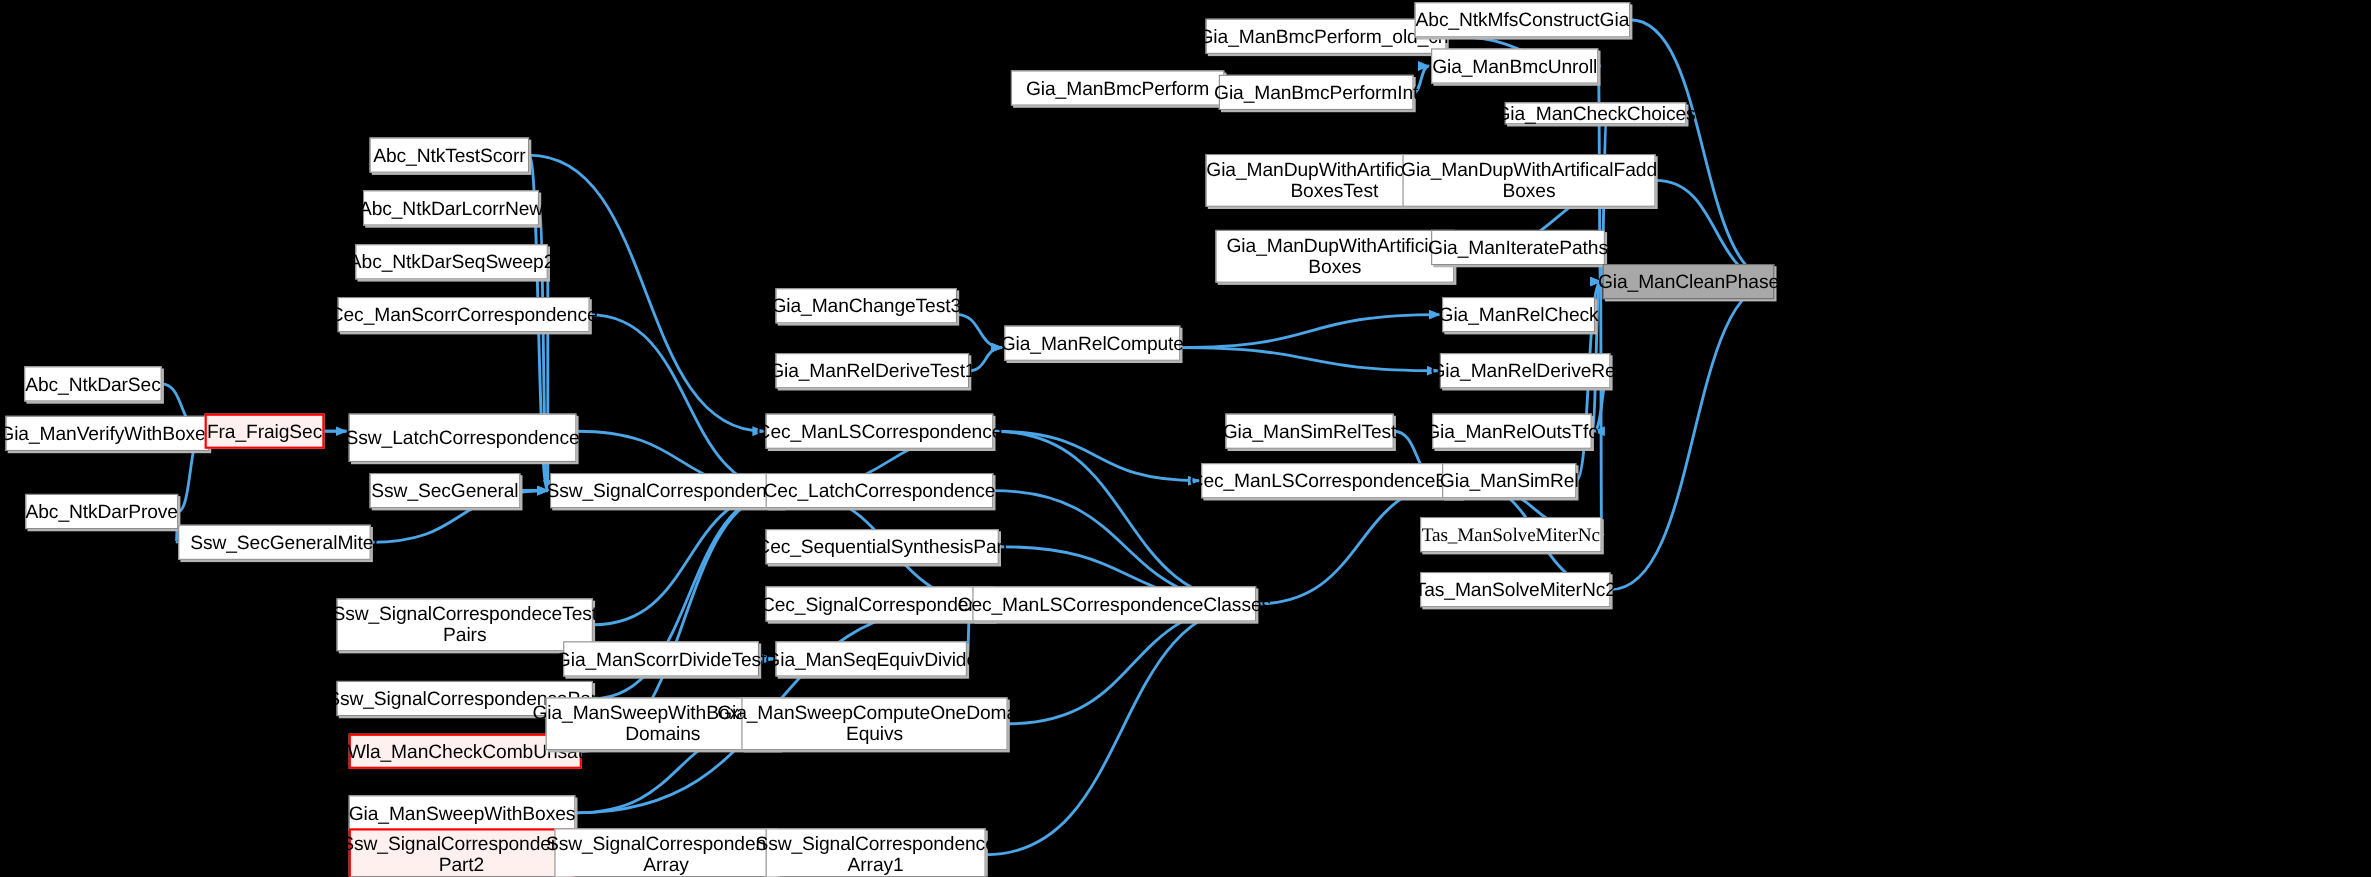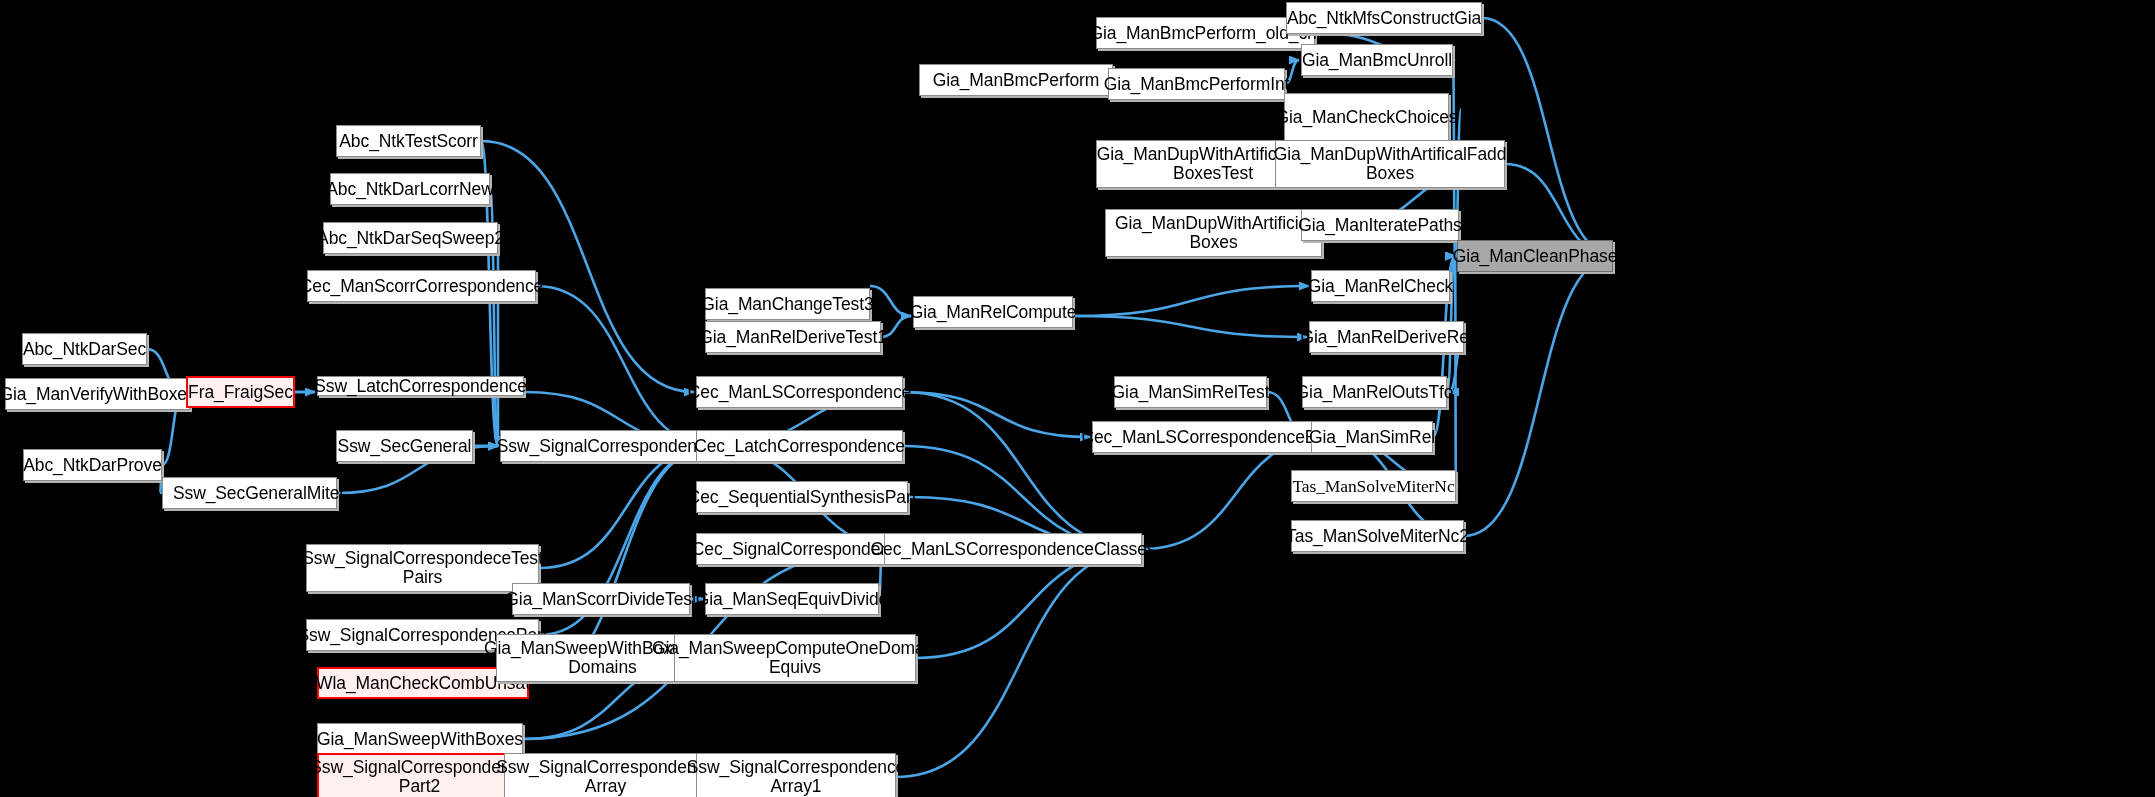--- a/index.html
+++ b/index.html
@@ -88,31 +88,31 @@
   <div id="nodes">
       <div class="node" style="left: 22px; top: 333px; width: 125px; height: 32px;">Abc_NtkDarSec</div>
       <div class="node" style="left: 5px; top: 378px; width: 185px; height: 32px;">Gia_ManVerifyWithBoxes</div>
       <div class="node" style="left: 23px; top: 449px; width: 139px; height: 32px;">Abc_NtkDarProve</div>
       <div class="node red" style="left: 186px; top: 376px; width: 109px; height: 32px;">Fra_FraigSec</div>
       <div class="node" style="left: 162px; top: 477px; width: 175px; height: 32px; padding-left: 24px;">Ssw_SecGeneralMiter</div>
       <div class="node" style="left: 336px; top: 125px; width: 145px; height: 32px;">Abc_NtkTestScorr</div>
       <div class="node" style="left: 330px; top: 173px; width: 160px; height: 32px;">Abc_NtkDarLcorrNew</div>
       <div class="node" style="left: 323px; top: 222px; width: 175px; height: 32px;">Abc_NtkDarSeqSweep2</div>
       <div class="node" style="left: 307px; top: 270px; width: 229px; height: 32px;">Cec_ManScorrCorrespondence</div>
-      <div class="node" style="left: 317px; top: 376px; width: 207px; height: 20px;">Ssw_LatchCorrespondence</div>
+      <div class="node" style="left: 317px; top: 376px; width: 207px; height: 44px;">Ssw_LatchCorrespondence</div>
       <div class="node" style="left: 336px; top: 430px; width: 137px; height: 32px;">Ssw_SecGeneral</div>
       <div class="node" style="left: 306px; top: 544px; width: 233px; height: 48px;">Ssw_SignalCorrespondeceTest
 Pairs</div>
       <div class="node" style="left: 306px; top: 619px; width: 233px; height: 32px;">Ssw_SignalCorrespondencePart</div>
       <div class="node red" style="left: 317px; top: 667px; width: 212px; height: 32px;">Wla_ManCheckCombUnsat</div>
       <div class="node" style="left: 317px; top: 723px; width: 206px; height: 32px;">Gia_ManSweepWithBoxes</div>
       <div class="node red" style="left: 317px; top: 753px; width: 205px; height: 48px;">Ssw_SignalCorrespondence
 Part2</div>
       <div class="node" style="left: 500px; top: 430px; width: 212px; height: 32px;">Ssw_SignalCorrespondence</div>
-      <div class="node" style="left: 705px; top: 288px; width: 165px; height: 32px;">Gia_ManChangeTest3</div>
+      <div class="node" style="left: 705px; top: 262px; width: 165px; height: 32px;">Gia_ManChangeTest3</div>
       <div class="node" style="left: 705px; top: 321px; width: 176px; height: 32px;">Gia_ManRelDeriveTest1</div>
       <div class="node" style="left: 696px; top: 376px; width: 207px; height: 32px;">Cec_ManLSCorrespondence</div>
       <div class="node" style="left: 696px; top: 430px; width: 207px; height: 32px;">Cec_LatchCorrespondence</div>
       <div class="node" style="left: 696px; top: 481px; width: 212px; height: 32px;">Cec_SequentialSynthesisPart</div>
       <div class="node" style="left: 696px; top: 533px; width: 208px; height: 32px;">Cec_SignalCorrespondence</div>
       <div class="node" style="left: 512px; top: 583px; width: 178px; height: 32px;">Gia_ManScorrDivideTest</div>
       <div class="node" style="left: 705px; top: 583px; width: 174px; height: 32px;">Gia_ManSeqEquivDivide</div>
       <div class="node" style="left: 496px; top: 634px; width: 213px; height: 48px;">Gia_ManSweepWithBoxesAnd
 Domains</div>
       <div class="node" style="left: 674px; top: 634px; width: 242px; height: 48px;">Gia_ManSweepComputeOneDomain
@@ -127,21 +127,21 @@
       <div class="node" style="left: 1096px; top: 140px; width: 234px; height: 48px;">Gia_ManDupWithArtificalFadd
 BoxesTest</div>
       <div class="node" style="left: 1105px; top: 209px; width: 217px; height: 48px;">Gia_ManDupWithArtificial
 Boxes</div>
       <div class="node" style="left: 913px; top: 296px; width: 160px; height: 32px;">Gia_ManRelCompute</div>
       <div class="node" style="left: 1092px; top: 421px; width: 237px; height: 32px;">Cec_ManLSCorrespondenceBmc</div>
       <div class="node" style="left: 884px; top: 533px; width: 258px; height: 32px;">Cec_ManLSCorrespondenceClasses</div>
       <div class="node" style="left: 1114px; top: 376px; width: 153px; height: 32px;">Gia_ManSimRelTest</div>
       <div class="node" style="left: 1286px; top: 2px; width: 196px; height: 32px;">Abc_NtkMfsConstructGia</div>
       <div class="node" style="left: 1301px; top: 44px; width: 152px; height: 32px;">Gia_ManBmcUnroll</div>
-      <div class="node" style="left: 1284px; top: 93px; width: 165px; height: 48px;">Gia_ManCheckChoices</div>
+      <div class="node" style="left: 1368px; top: 93px; width: 165px; height: 20px;">Gia_ManCheckChoices</div>
       <div class="node" style="left: 1275px; top: 140px; width: 230px; height: 48px;">Gia_ManDupWithArtificalFadd
 Boxes</div>
       <div class="node" style="left: 1301px; top: 209px; width: 158px; height: 32px;">Gia_ManIteratePaths</div>
       <div class="node" style="left: 1311px; top: 270px; width: 139px; height: 32px;">Gia_ManRelCheck</div>
       <div class="node" style="left: 1309px; top: 321px; width: 155px; height: 32px;">Gia_ManRelDeriveRel</div>
       <div class="node" style="left: 1302px; top: 376px; width: 145px; height: 32px;">Gia_ManRelOutsTfo</div>
       <div class="node" style="left: 1311px; top: 421px; width: 122px; height: 32px; text-align: right;">Gia_ManSimRel</div>
       <div class="node" style="left: 1291px; top: 470px; width: 165px; height: 32px; font-family: Liberation Serif, serif;">Tas_ManSolveMiterNc</div>
       <div class="node" style="left: 1291px; top: 520px; width: 173px; height: 32px;">Tas_ManSolveMiterNc2</div>
       <div class="node hl" style="left: 1457px; top: 240px; width: 156px; height: 32px;">Gia_ManCleanPhase</div>

